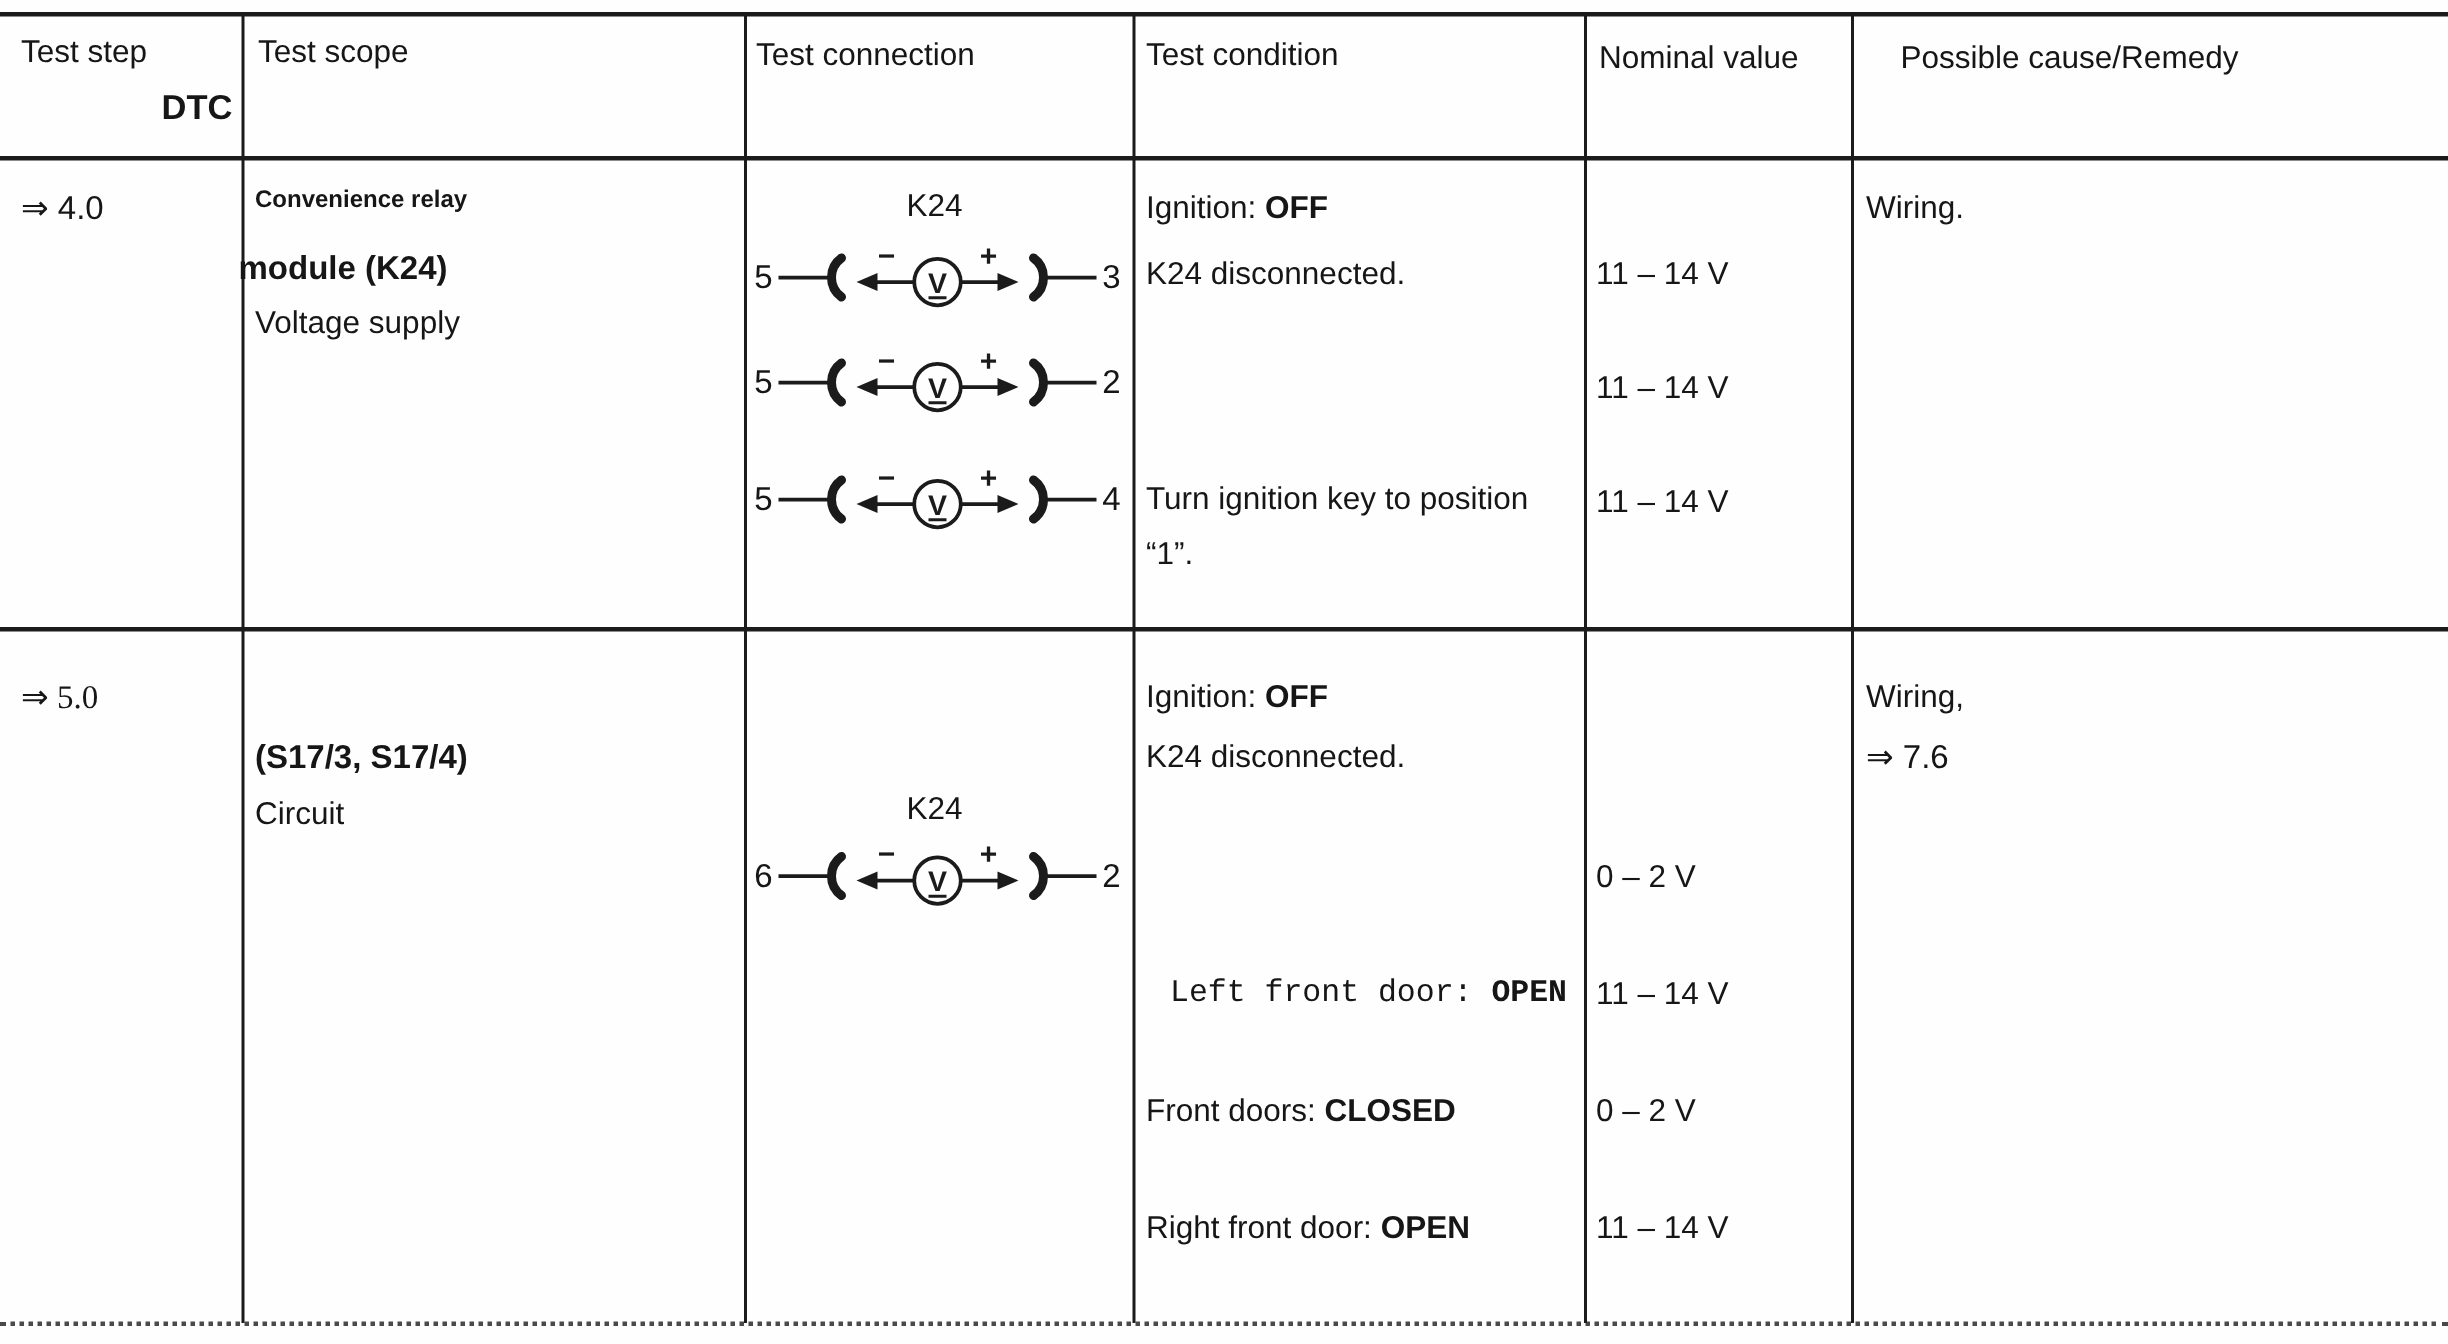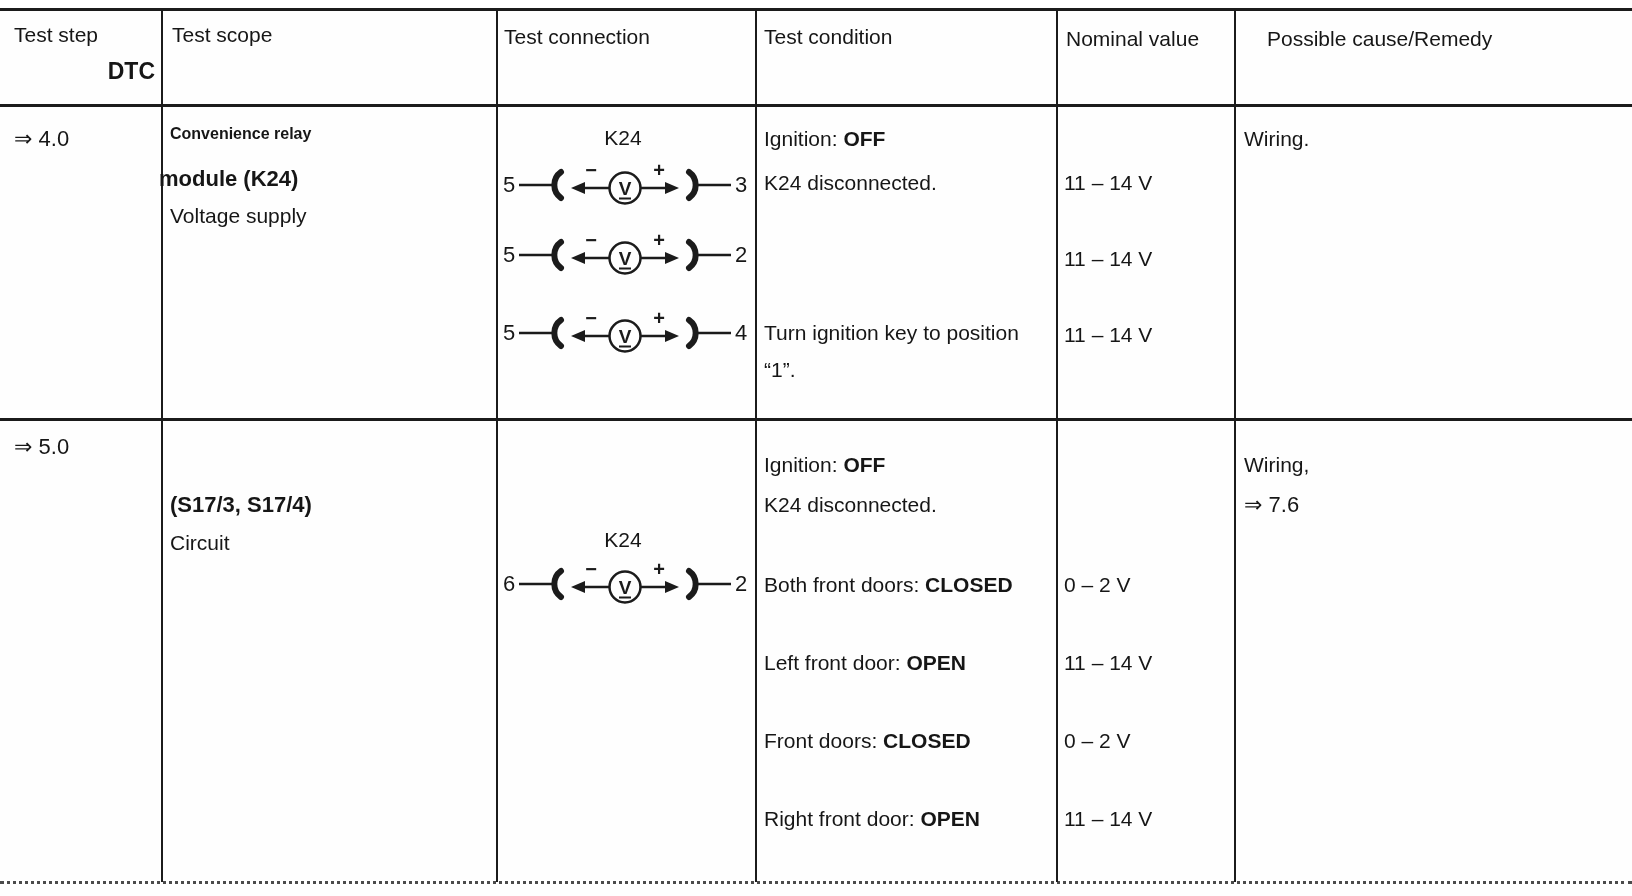--- a/index.html
+++ b/index.html
@@ -138,21 +138,21 @@
   <div class="t" style="left:764px;top:170px;">K24 disconnected.</div>
   <div class="t" style="left:764px;top:320px;">Turn ignition key to position</div>
   <div class="t" style="left:764px;top:357px;">“1”.</div>
 
   <div class="t" style="left:1064px;top:170px;">11 – 14 V</div>
   <div class="t" style="left:1064px;top:246px;">11 – 14 V</div>
   <div class="t" style="left:1064px;top:322px;">11 – 14 V</div>
 
   <div class="t" style="left:1244px;top:126px;">Wiring.</div>
 
-  <div class="t" style="left:14px;top:434px;font-size:22px;">⇒ 5.0</div>
+  <div class="t" style="left:14px;top:452px;font-size:22px;font-family:Liberation Serif, serif;">⇒ 5.0</div>
 
   <div class="t b" style="left:170px;top:492px;font-size:22px;">(S17/3, S17/4)</div>
   <div class="t" style="left:170px;top:530px;">Circuit</div>
 
   <div class="t" style="left:764px;top:452px;">
     <span>Ignition:</span>
     <span class="b">OFF</span>
   </div>
   <div class="t" style="left:764px;top:492px;">K24 disconnected.</div>
 
@@ -175,27 +175,23 @@
       <text x="55" y="34" font-size="19" font-weight="bold" text-anchor="middle">V</text>
       <line x1="49" y1="37.5" x2="61" y2="37.5" stroke-width="2"></line>
     </svg>
     <svg width="52" height="40" viewBox="0 0 52 40">
       <path d="M9,7 A16,16 0 0 1 9,33" fill="none" stroke-width="6" stroke-linecap="round"></path>
       <line x1="18" y1="20" x2="51" y2="20" stroke-width="2.5"></line>
     </svg>
     <span class="pin">2</span>
   </div>
 
-  <div class="t" style="left:764px;top:572px;">
-    <span>Both front doors:</span>
-    <span class="b">CLOSED</span>
-  </div>
   <div class="t" style="left:1064px;top:572px;">0 – 2 V</div>
 
-  <div class="t" style="left:764px;top:650px;">
+  <div class="t" style="left:780px;top:650px;font-family:Liberation Mono, monospace;">
     <span>Left front door:</span>
     <span class="b">OPEN</span>
   </div>
   <div class="t" style="left:1064px;top:650px;">11 – 14 V</div>
 
   <div class="t" style="left:764px;top:728px;">
     <span>Front doors:</span>
     <span class="b">CLOSED</span>
   </div>
   <div class="t" style="left:1064px;top:728px;">0 – 2 V</div>

